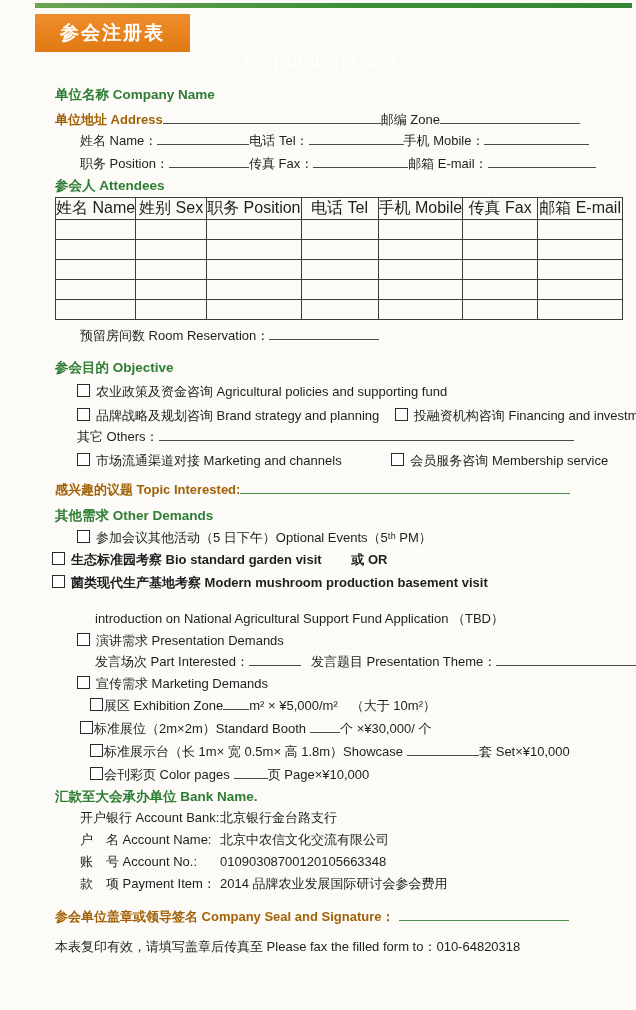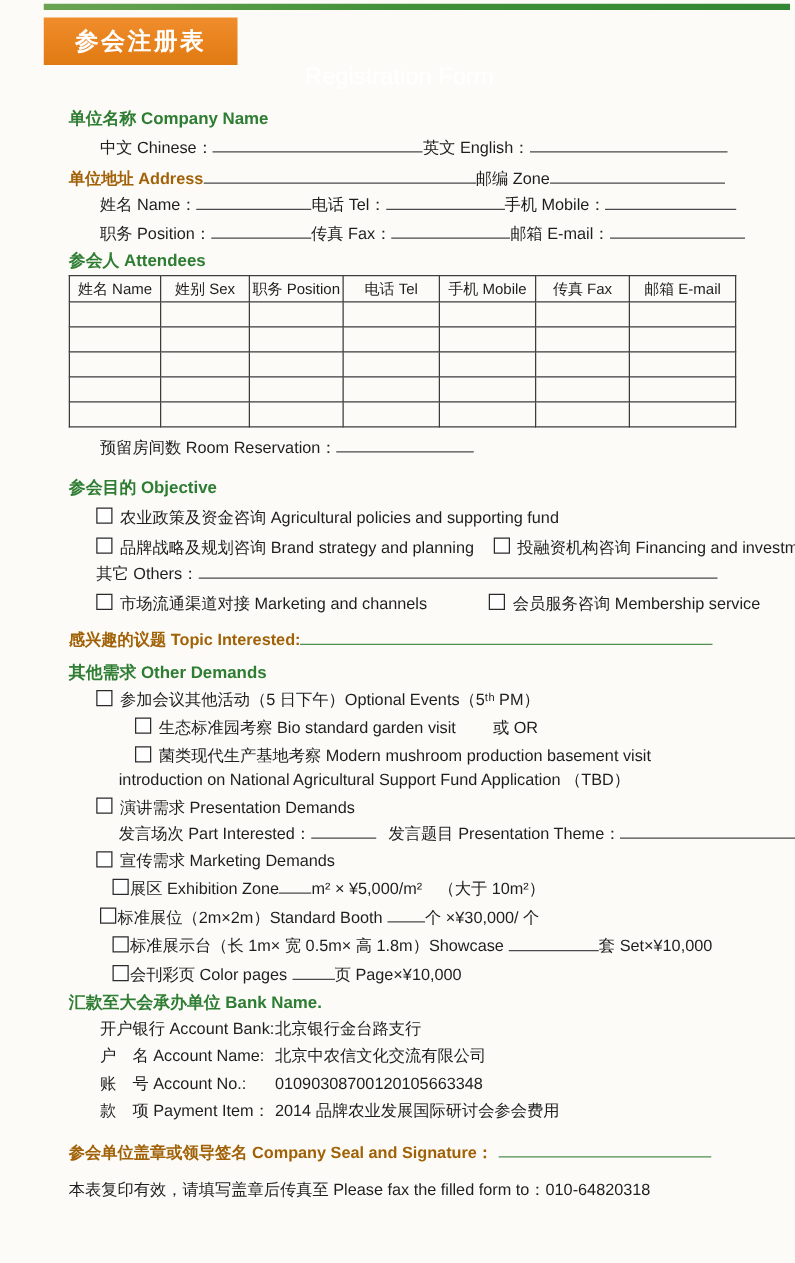--- a/index.html
+++ b/index.html
@@ -15,52 +15,49 @@
     background:linear-gradient(90deg,#6aa452,#3f9038,#348634);}
   .band{margin:6px 0 0 35px;width:578px;height:38px;display:flex;}
   .band .oblock{width:155px;background:linear-gradient(180deg,#f08d2b,#e07a12);
     color:#fff;font-size:19px;font-weight:bold;letter-spacing:2px;
     display:flex;align-items:center;justify-content:center;}
   .band .gblock{flex:1;background:linear-gradient(180deg,#4aa23f,#2f8a33);
     color:#fff;font-size:19px;display:flex;align-items:center;padding-left:54px;margin-top:48px;}
   
   .h{margin-left:55px;color:#2e7d33;font-weight:bold;font-size:13.5px;line-height:18px;}
   .ln{margin-left:80px;line-height:18px;white-space:nowrap;}
-  .ln2{margin-left:108px;line-height:18px;white-space:nowrap;}
+  .ln2{margin-left:52px;line-height:18px;white-space:nowrap;font-weight:bold;}
   .lnh{margin-left:55px;line-height:18px;white-space:nowrap;}
   .green{color:#a16207;font-weight:bold;}
   .u{display:inline-block;border-bottom:1px solid #4a4a4a;height:13px;}
   .ug{display:inline-block;border-bottom:1px solid #4e8f4e;height:13px;}
   .cb{display:inline-block;width:11px;height:11px;border:1px solid #2a2a2a;
     margin-right:6px;vertical-align:-1px;background:#fff;}
   
   table.att{border-collapse:collapse;margin:2px 0 0 55px;table-layout:fixed;}
   table.att th,table.att td{border:1px solid #3d3d3d;font-weight:normal;
-    font-size:12px;text-align:center;padding:0;white-space:nowrap;overflow:hidden;}
+    font-size:16px;text-align:center;padding:0;white-space:nowrap;overflow:hidden;}
   table.att th{height:20px;}
   table.att td{height:19px;}
   
   .bankrow{margin-left:80px;line-height:18px;white-space:nowrap;}
   .bankrow .bl{display:inline-block;width:140px;}
 </style>
 </head>
 <body>
 
 <div class="page">
 
   <div class="topstrip"></div>
   <div class="band">
     <div class="oblock">参会注册表</div>
     <div class="gblock">Registration Form</div>
   </div>
 
   <div class="h" style="margin-top:34px">单位名称 Company Name</div>
-  <div class="ln" style="margin-top:4px">
-    <span>中文 Chinese：</span><span class="u" style="width:168px"></span><span>英文 English：</span><span class="u" style="width:158px"></span>
-  </div>
 
   <div class="lnh" style="margin-top:6px">
     <span class="green">单位地址 Address</span><span class="u" style="width:218px"></span><span>邮编 Zone</span><span class="u" style="width:140px"></span>
   </div>
 
   <div class="ln" style="margin-top:2px">
     <span>姓名 Name：</span><span class="u" style="width:92px"></span><span>电话 Tel：</span><span class="u" style="width:95px"></span><span>手机 Mobile：</span><span class="u" style="width:105px"></span>
   </div>
   <div class="ln" style="margin-top:4px">
     <span>职务 Position：</span><span class="u" style="width:80px"></span><span>传真 Fax：</span><span class="u" style="width:95px"></span><span>邮箱 E-mail：</span><span class="u" style="width:108px"></span>
@@ -155,21 +152,21 @@
   <div class="ln" style="margin-top:4px;margin-left:77px">
     <span class="cb"></span><span>参加会议其他活动（5 日下午）Optional Events（5ᵗʰ PM）</span>
   </div>
   <div class="ln2" style="margin-top:4px">
     <span class="cb"></span><span>生态标准园考察 Bio standard garden visit</span>
     <span style="margin-left:26px">或 OR</span>
   </div>
   <div class="ln2" style="margin-top:5px">
     <span class="cb"></span><span>菌类现代生产基地考察 Modern mushroom production basement visit</span>
   </div>
-  <div class="ln" style="margin-top:1px;margin-left:95px">
+  <div class="ln" style="margin-top:18px;margin-left:95px">
     <span>introduction on National Agricultural Support Fund Application （TBD）</span>
   </div>
   <div class="ln" style="margin-top:4px;margin-left:77px">
     <span class="cb"></span><span>演讲需求 Presentation Demands</span>
   </div>
   <div class="ln" style="margin-top:2px;margin-left:95px">
     <span>发言场次 Part Interested：</span><span class="u" style="width:52px"></span><span style="margin-left:10px">发言题目 Presentation Theme：</span><span class="u" style="width:145px"></span>
   </div>
   <div class="ln" style="margin-top:4px;margin-left:77px">
     <span class="cb"></span><span>宣传需求 Marketing Demands</span>

